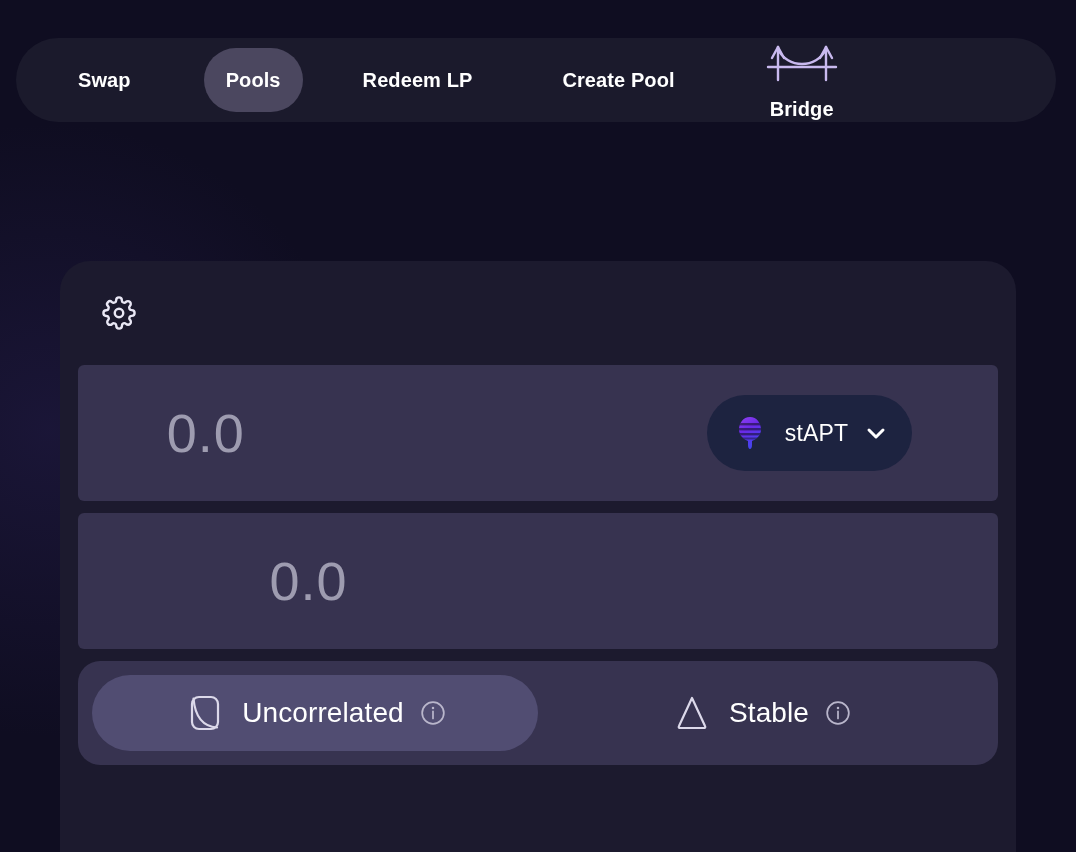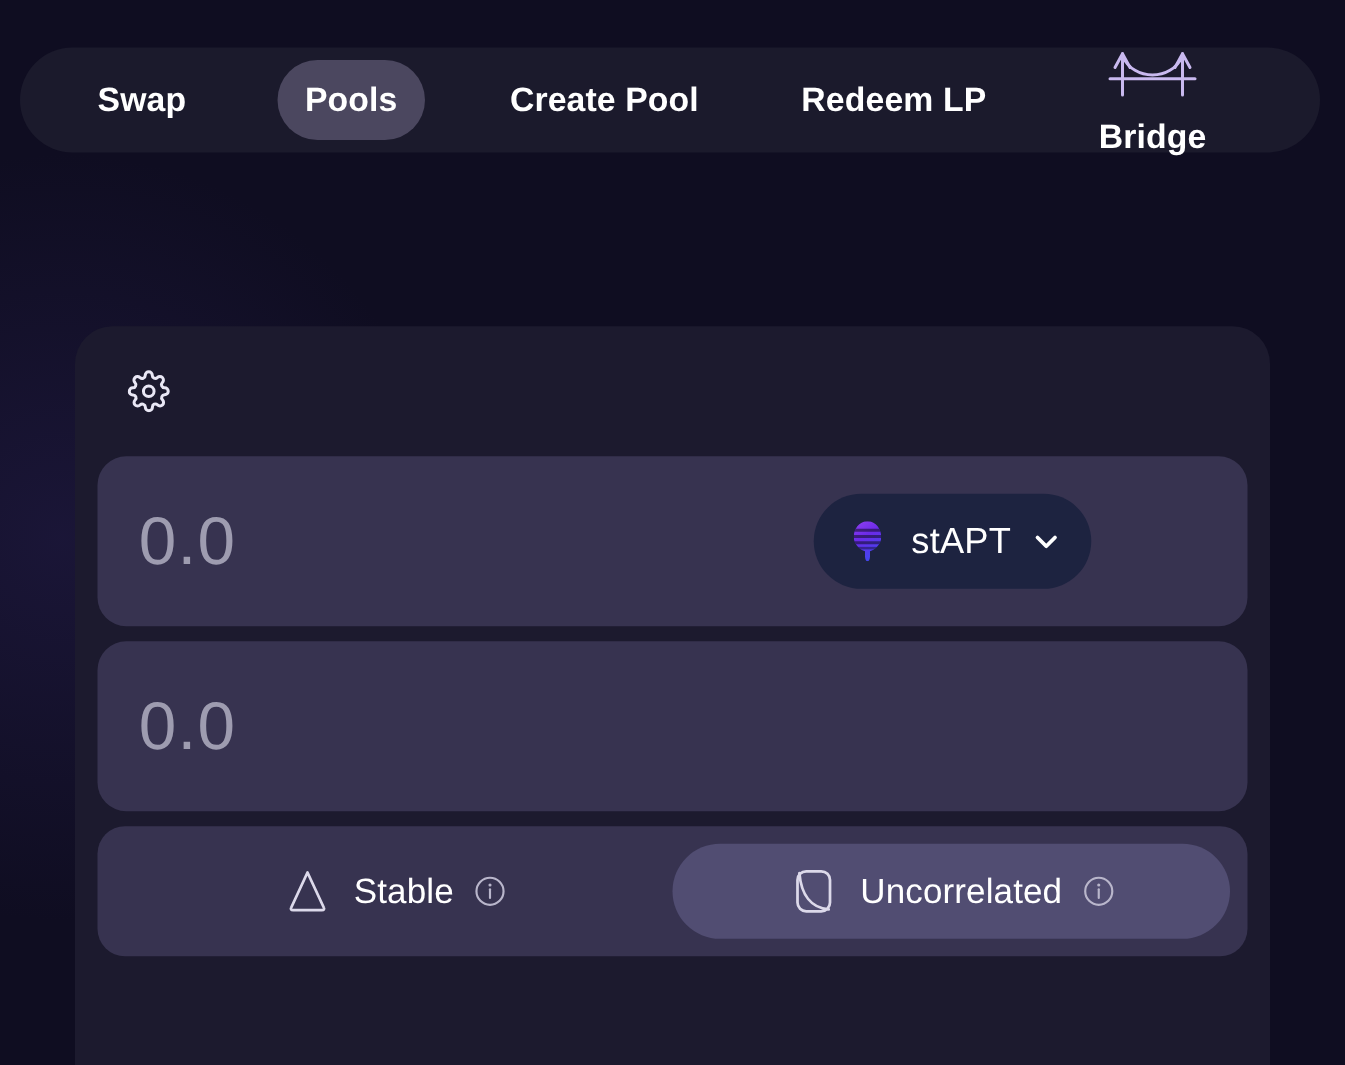--- a/index.html
+++ b/index.html
@@ -67,21 +67,21 @@
     align-items: center;
     z-index: 3;
   }
   .nav-item {
     height: 64px;
     display: flex;
     align-items: center;
     justify-content: center;
     gap: 14px;
     color: #ffffff;
-    font-size: 27px;
+    font-size: 20px;
     font-weight: 700;
     letter-spacing: .1px;
     border-radius: 32px;
     padding: 0 22px;
     cursor: pointer;
     white-space: nowrap;
   }
   .nav-item.active {
     background: #4b475f;
     justify-content: center;
@@ -134,24 +134,24 @@
     background: none;
     border: none;
   }
   .gear-icon { width: 34px; height: 34px; display:block; }
 
   
   .amount-row {
     margin: 0 18px 12px 18px;
     height: 136px;
     background: #373350;
-    border-radius: 23px;
-    display: flex;
-    align-items: center;
-    justify-content: flex-start;
+    border-radius: 6px;
+    display: flex;
+    align-items: center;
+    justify-content: center;
     padding: 0 30px 0 33px;
   }
   .amount-value {
     color: #9e9cb0;
     font-size: 54px;
     font-weight: 400;
     letter-spacing: 1px;
     background: transparent;
     border: none;
     outline: none;
@@ -166,21 +166,21 @@
     border-radius: 38px;
     display: flex;
     align-items: center;
     gap: 16px;
     padding: 0 24px 0 24px;
     cursor: pointer;
     border: none;
   }
   .token-symbol {
     color: #ffffff;
-    font-size: 29px;
+    font-size: 23px;
     font-weight: 500;
     letter-spacing: .2px;
   }
   .token-logo { width: 38px; height: 38px; display:block; flex:0 0 auto; }
   .chevron { width: 24px; height: 24px; display:block; flex:0 0 auto; }
 
   
   .pool-type {
     margin: 0 18px;
     height: 104px;
@@ -224,26 +224,26 @@
 <nav class="nav">
 
   <div class="nav-item nav-swap">
     <span>Swap</span>
   </div>
 
   <div class="nav-item nav-pools active">
     <span>Pools</span>
   </div>
 
+  <div class="nav-item nav-redeem">
+    <span>Redeem LP</span>
+  </div>
+
   <div class="nav-item nav-create">
     <span>Create Pool</span>
-  </div>
-
-  <div class="nav-item nav-redeem">
-    <span>Redeem LP</span>
   </div>
 
   <div class="nav-item nav-bridge">
     <svg class="bridge-icon" viewBox="0 0 74 44" aria-hidden="true">
       <g fill="none" stroke="#c9b9ef" stroke-width="2.4" stroke-linecap="round" stroke-linejoin="round">
         <path d="M13 7 L13 40"></path>
         <path d="M61 7 L61 40"></path>
         <path d="M13 7 L7 18"></path>
         <path d="M13 7 L19 18"></path>
         <path d="M61 7 L55 18"></path>
@@ -301,40 +301,40 @@
     </button>
   </div>
 
   <div class="amount-row">
     <input class="amount-value" type="text" placeholder="0.0" style="">
 
   </div>
 
   <div class="pool-type">
 
+    <div class="pt-option selected">
+      <svg class="pt-glyph" viewBox="0 0 42 42" aria-hidden="true">
+        <rect x="8" y="5" width="26" height="32" rx="7" fill="none" stroke="#dcd9ea" stroke-width="2.2"></rect>
+        <path d="M9.5 6.5 C11 24, 19 34.5, 33 35.5" fill="none" stroke="#dcd9ea" stroke-width="2.2" stroke-linecap="round"></path>
+      </svg>
+      <span class="pt-label">Uncorrelated</span>
+      <svg class="info-icon" viewBox="0 0 24 24" aria-hidden="true">
+        <circle cx="12" cy="12" r="10" fill="none" stroke="#b9b6cb" stroke-width="1.6"></circle>
+        <circle cx="12" cy="7.4" r="1.15" fill="#b9b6cb"></circle>
+        <path d="M12 10.6 L12 17" stroke="#b9b6cb" stroke-width="1.6" stroke-linecap="round"></path>
+      </svg>
+    </div>
+
     <div class="pt-option">
       <svg class="pt-glyph" viewBox="0 0 42 42" aria-hidden="true">
         <path d="M21 6 L34 34 Q35 36 32.5 36 L9.5 36 Q7 36 8 34 Z" fill="none" stroke="#dcd9ea" stroke-width="2.2" stroke-linejoin="round"></path>
       </svg>
       <span class="pt-label">Stable</span>
       <svg class="info-icon" viewBox="0 0 24 24" aria-hidden="true">
         <circle cx="12" cy="12" r="10" fill="none" stroke="#b9b6cb" stroke-width="1.6"></circle>
         <circle cx="12" cy="7.4" r="1.15" fill="#b9b6cb"></circle>
         <path d="M12 10.6 L12 17" stroke="#b9b6cb" stroke-width="1.6" stroke-linecap="round"></path>
       </svg>
     </div>
 
-    <div class="pt-option selected">
-      <svg class="pt-glyph" viewBox="0 0 42 42" aria-hidden="true">
-        <rect x="8" y="5" width="26" height="32" rx="7" fill="none" stroke="#dcd9ea" stroke-width="2.2"></rect>
-        <path d="M9.5 6.5 C11 24, 19 34.5, 33 35.5" fill="none" stroke="#dcd9ea" stroke-width="2.2" stroke-linecap="round"></path>
-      </svg>
-      <span class="pt-label">Uncorrelated</span>
-      <svg class="info-icon" viewBox="0 0 24 24" aria-hidden="true">
-        <circle cx="12" cy="12" r="10" fill="none" stroke="#b9b6cb" stroke-width="1.6"></circle>
-        <circle cx="12" cy="7.4" r="1.15" fill="#b9b6cb"></circle>
-        <path d="M12 10.6 L12 17" stroke="#b9b6cb" stroke-width="1.6" stroke-linecap="round"></path>
-      </svg>
-    </div>
-
   </div>
 
 </section>
 
 </body></html>

